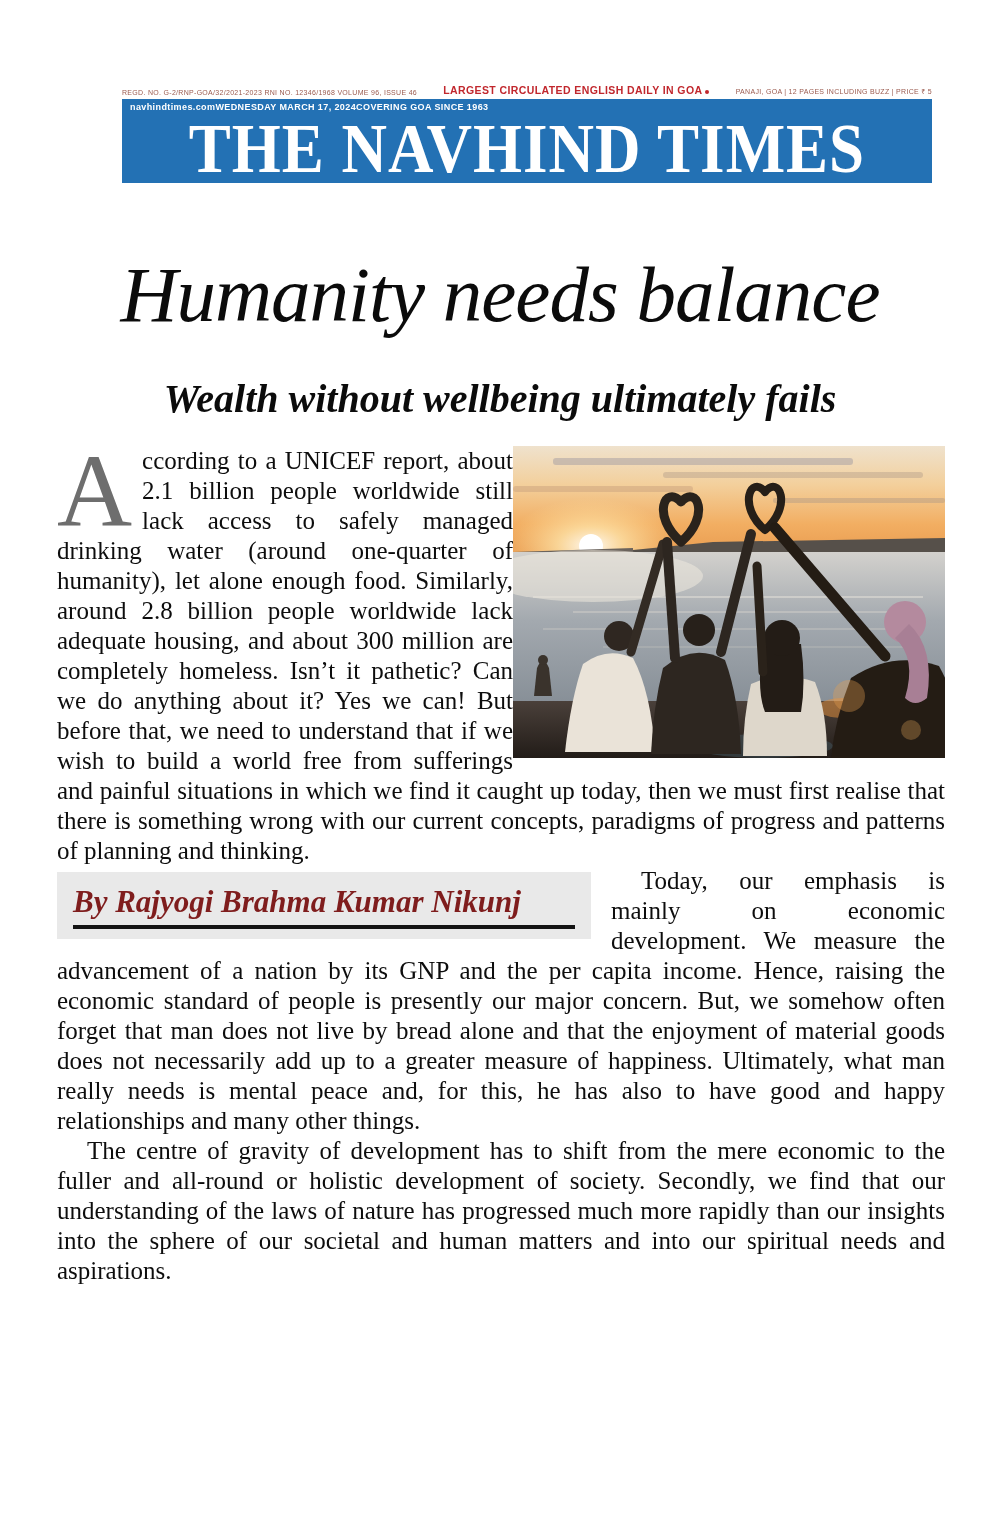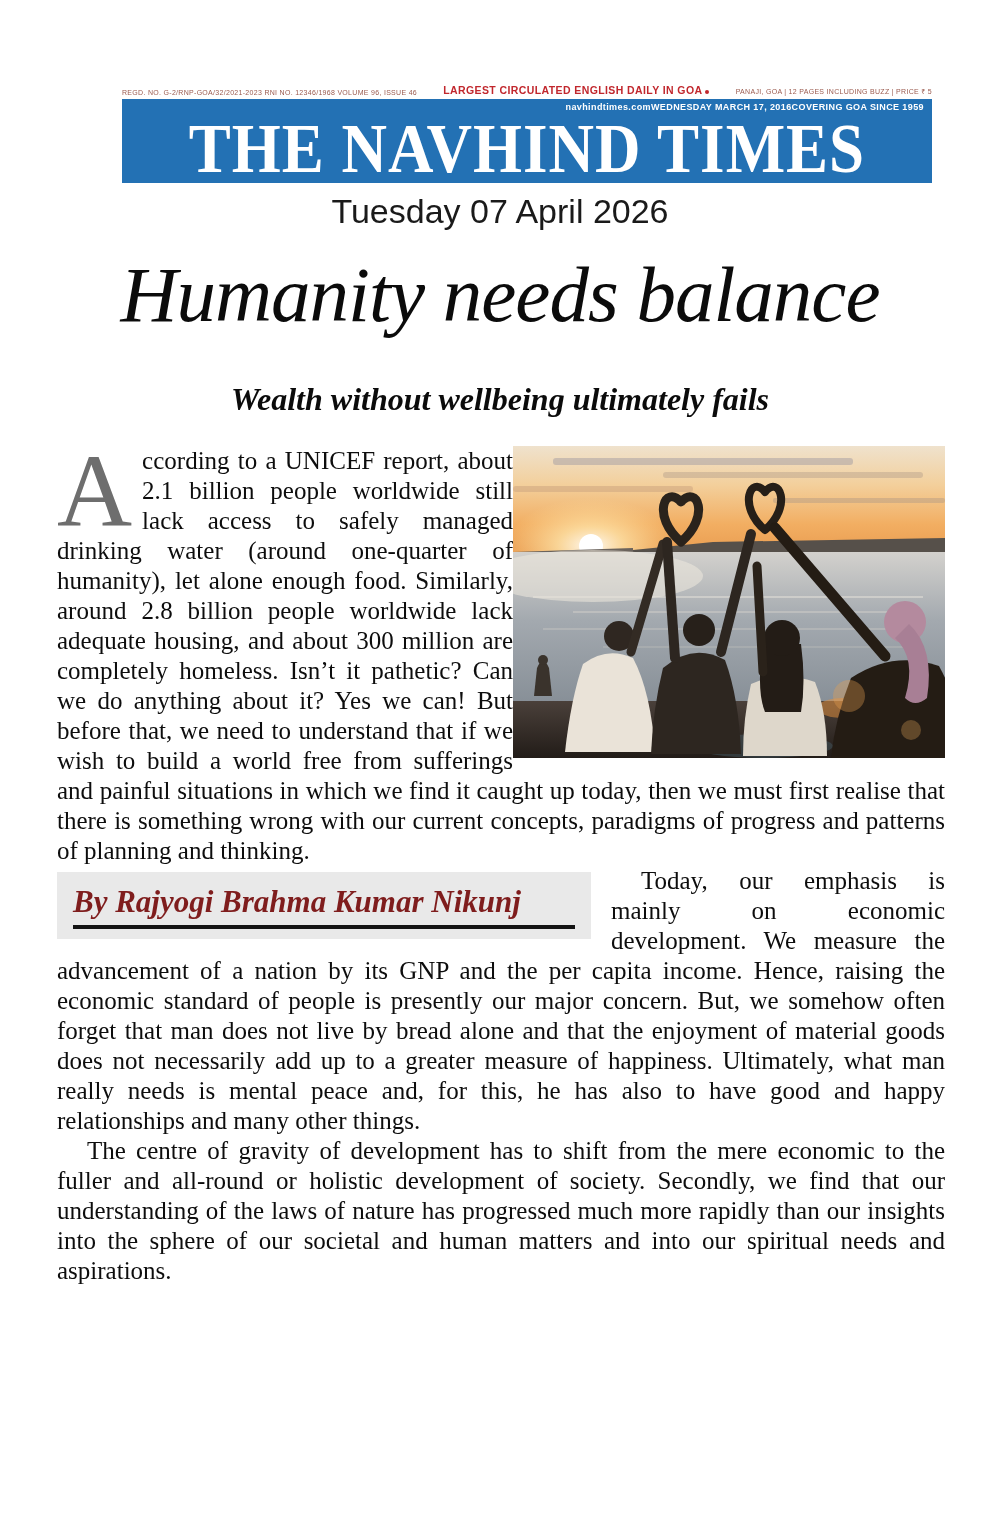--- a/index.html
+++ b/index.html
@@ -10,37 +10,37 @@
   .masthead{position:absolute;left:95px;top:84px;width:810px;padding-left:27px;}
   .topline{display:flex;justify-content:space-between;align-items:flex-end;
            font-family:"Liberation Sans",sans-serif;margin-bottom:3px;}
   .topline-side{font-size:7px;color:#9a5a4e;letter-spacing:.3px;white-space:nowrap;
                 filter:blur(.4px);}
   .topline-center{font-size:10.5px;font-weight:bold;color:#c1272d;letter-spacing:.4px;
                   white-space:nowrap;}
   .topline-center::after{content:"";display:inline-block;width:4px;height:4px;border-radius:50%;
                   background:#c1272d;margin-left:3px;vertical-align:baseline;}
   .banner{background:#2371b4;height:84px;padding:3px 8px 0 8px;box-sizing:border-box;}
-  .banner-top{display:flex;justify-content:flex-end;color:#ffffff;
+  .banner-top{display:flex;justify-content:flex-start;color:#ffffff;
               font-family:"Liberation Sans",sans-serif;font-size:9px;font-weight:bold;
               letter-spacing:.4px;}
   .banner-title{color:#ffffff;font-family:"Liberation Serif",serif;font-weight:bold;
                 font-size:63px;line-height:66px;text-align:center;letter-spacing:1px;
                 transform:scaleY(1.12);transform-origin:top center;white-space:nowrap;}
 
   
   .dateline{position:absolute;left:0;top:192px;width:1000px;text-align:center;
             font-family:"Liberation Sans",sans-serif;font-size:34px;color:#1a1a1a;}
 
   
   .headline{position:absolute;left:0;top:252px;width:1000px;text-align:center;
             font-style:italic;font-weight:normal;font-size:79px;line-height:86px;
             color:#0b0b0b;margin:0;letter-spacing:-1px;}
   .subheadline{position:absolute;left:0;top:374px;width:1000px;text-align:center;
-            font-style:italic;font-weight:bold;font-size:32px;line-height:50px;
+            font-style:italic;font-weight:bold;font-size:40px;line-height:50px;
             color:#0b0b0b;margin:0;}
 
   
   .article{position:absolute;left:57px;top:446px;width:888px;
            font-size:25px;line-height:30px;text-align:justify;}
   .article p{margin:0;}
   .article p.indent{text-indent:30px;}
   .dropcap{float:left;font-size:104px;line-height:82px;color:#6e6e6e;
            margin:4px 10px 0 0;font-family:"Liberation Serif",serif;}
 
@@ -61,28 +61,27 @@
 
   <header class="masthead">
     <div class="topline">
       <span class="topline-side">REGD. NO. G-2/RNP-GOA/32/2021-2023 RNI NO. 12346/1968 VOLUME 96, ISSUE 46</span>
       <span class="topline-center">LARGEST CIRCULATED ENGLISH DAILY IN GOA</span>
       <span class="topline-side">PANAJI, GOA | 12 PAGES INCLUDING BUZZ | PRICE ₹ 5</span>
     </div>
     <div class="banner">
       <div class="banner-top">
         <span>navhindtimes.com</span>
-        <span>WEDNESDAY MARCH 17, 2016</span>
-        <span>COVERING GOA SINCE 1959</span>
+        <span>WEDNESDAY MARCH 17, 2024</span>
+        <span>COVERING GOA SINCE 1963</span>
       </div>
       <div class="banner-title">THE NAVHIND TIMES</div>
     </div>
   </header>
 
-  <div class="dateline">Tuesday 07 April 2026</div>
 
   <h1 class="headline">Humanity needs balance</h1>
   <h2 class="subheadline">Wealth without wellbeing ultimately fails</h2>
 
   <article class="article">
 
     <figure class="photo" style="margin-block:0;margin-inline:0 0;" aria-label="Four people sitting on a beach at sunset making heart shapes with their raised hands">
       <svg width="432" height="312" viewBox="0 0 432 312">
         <defs>
           <linearGradient id="sky" x1="0" y1="0" x2="0" y2="1">

